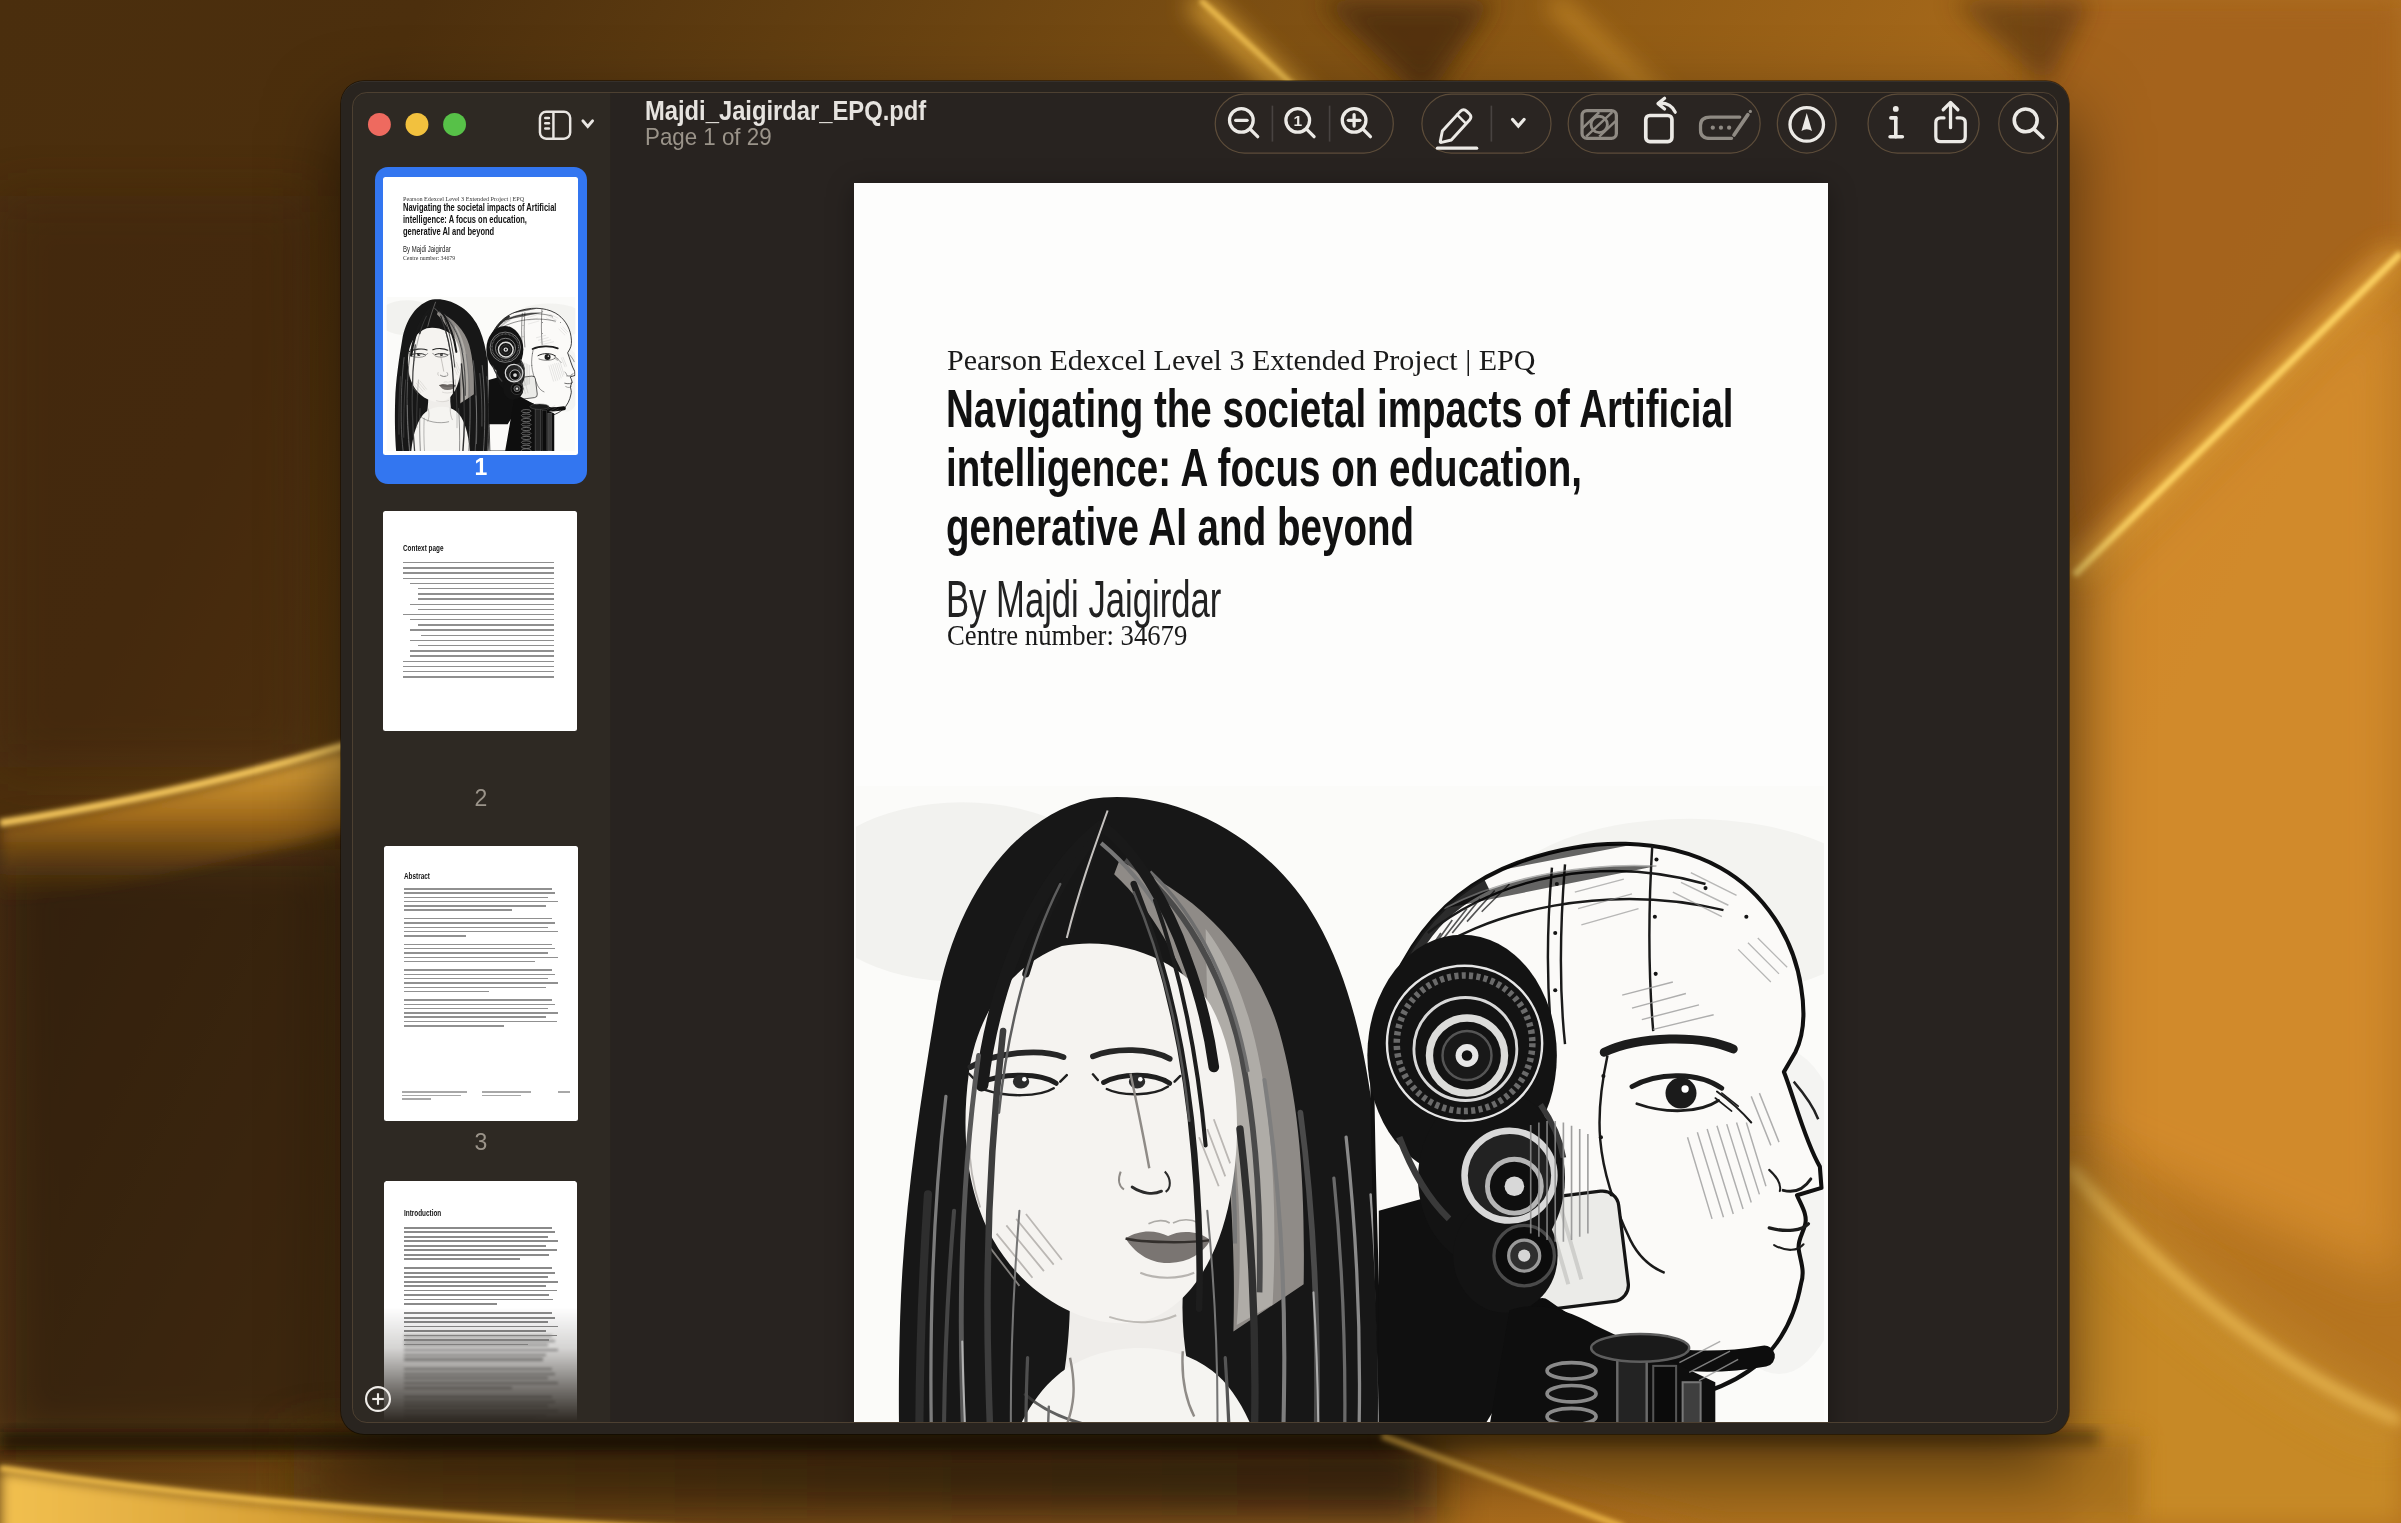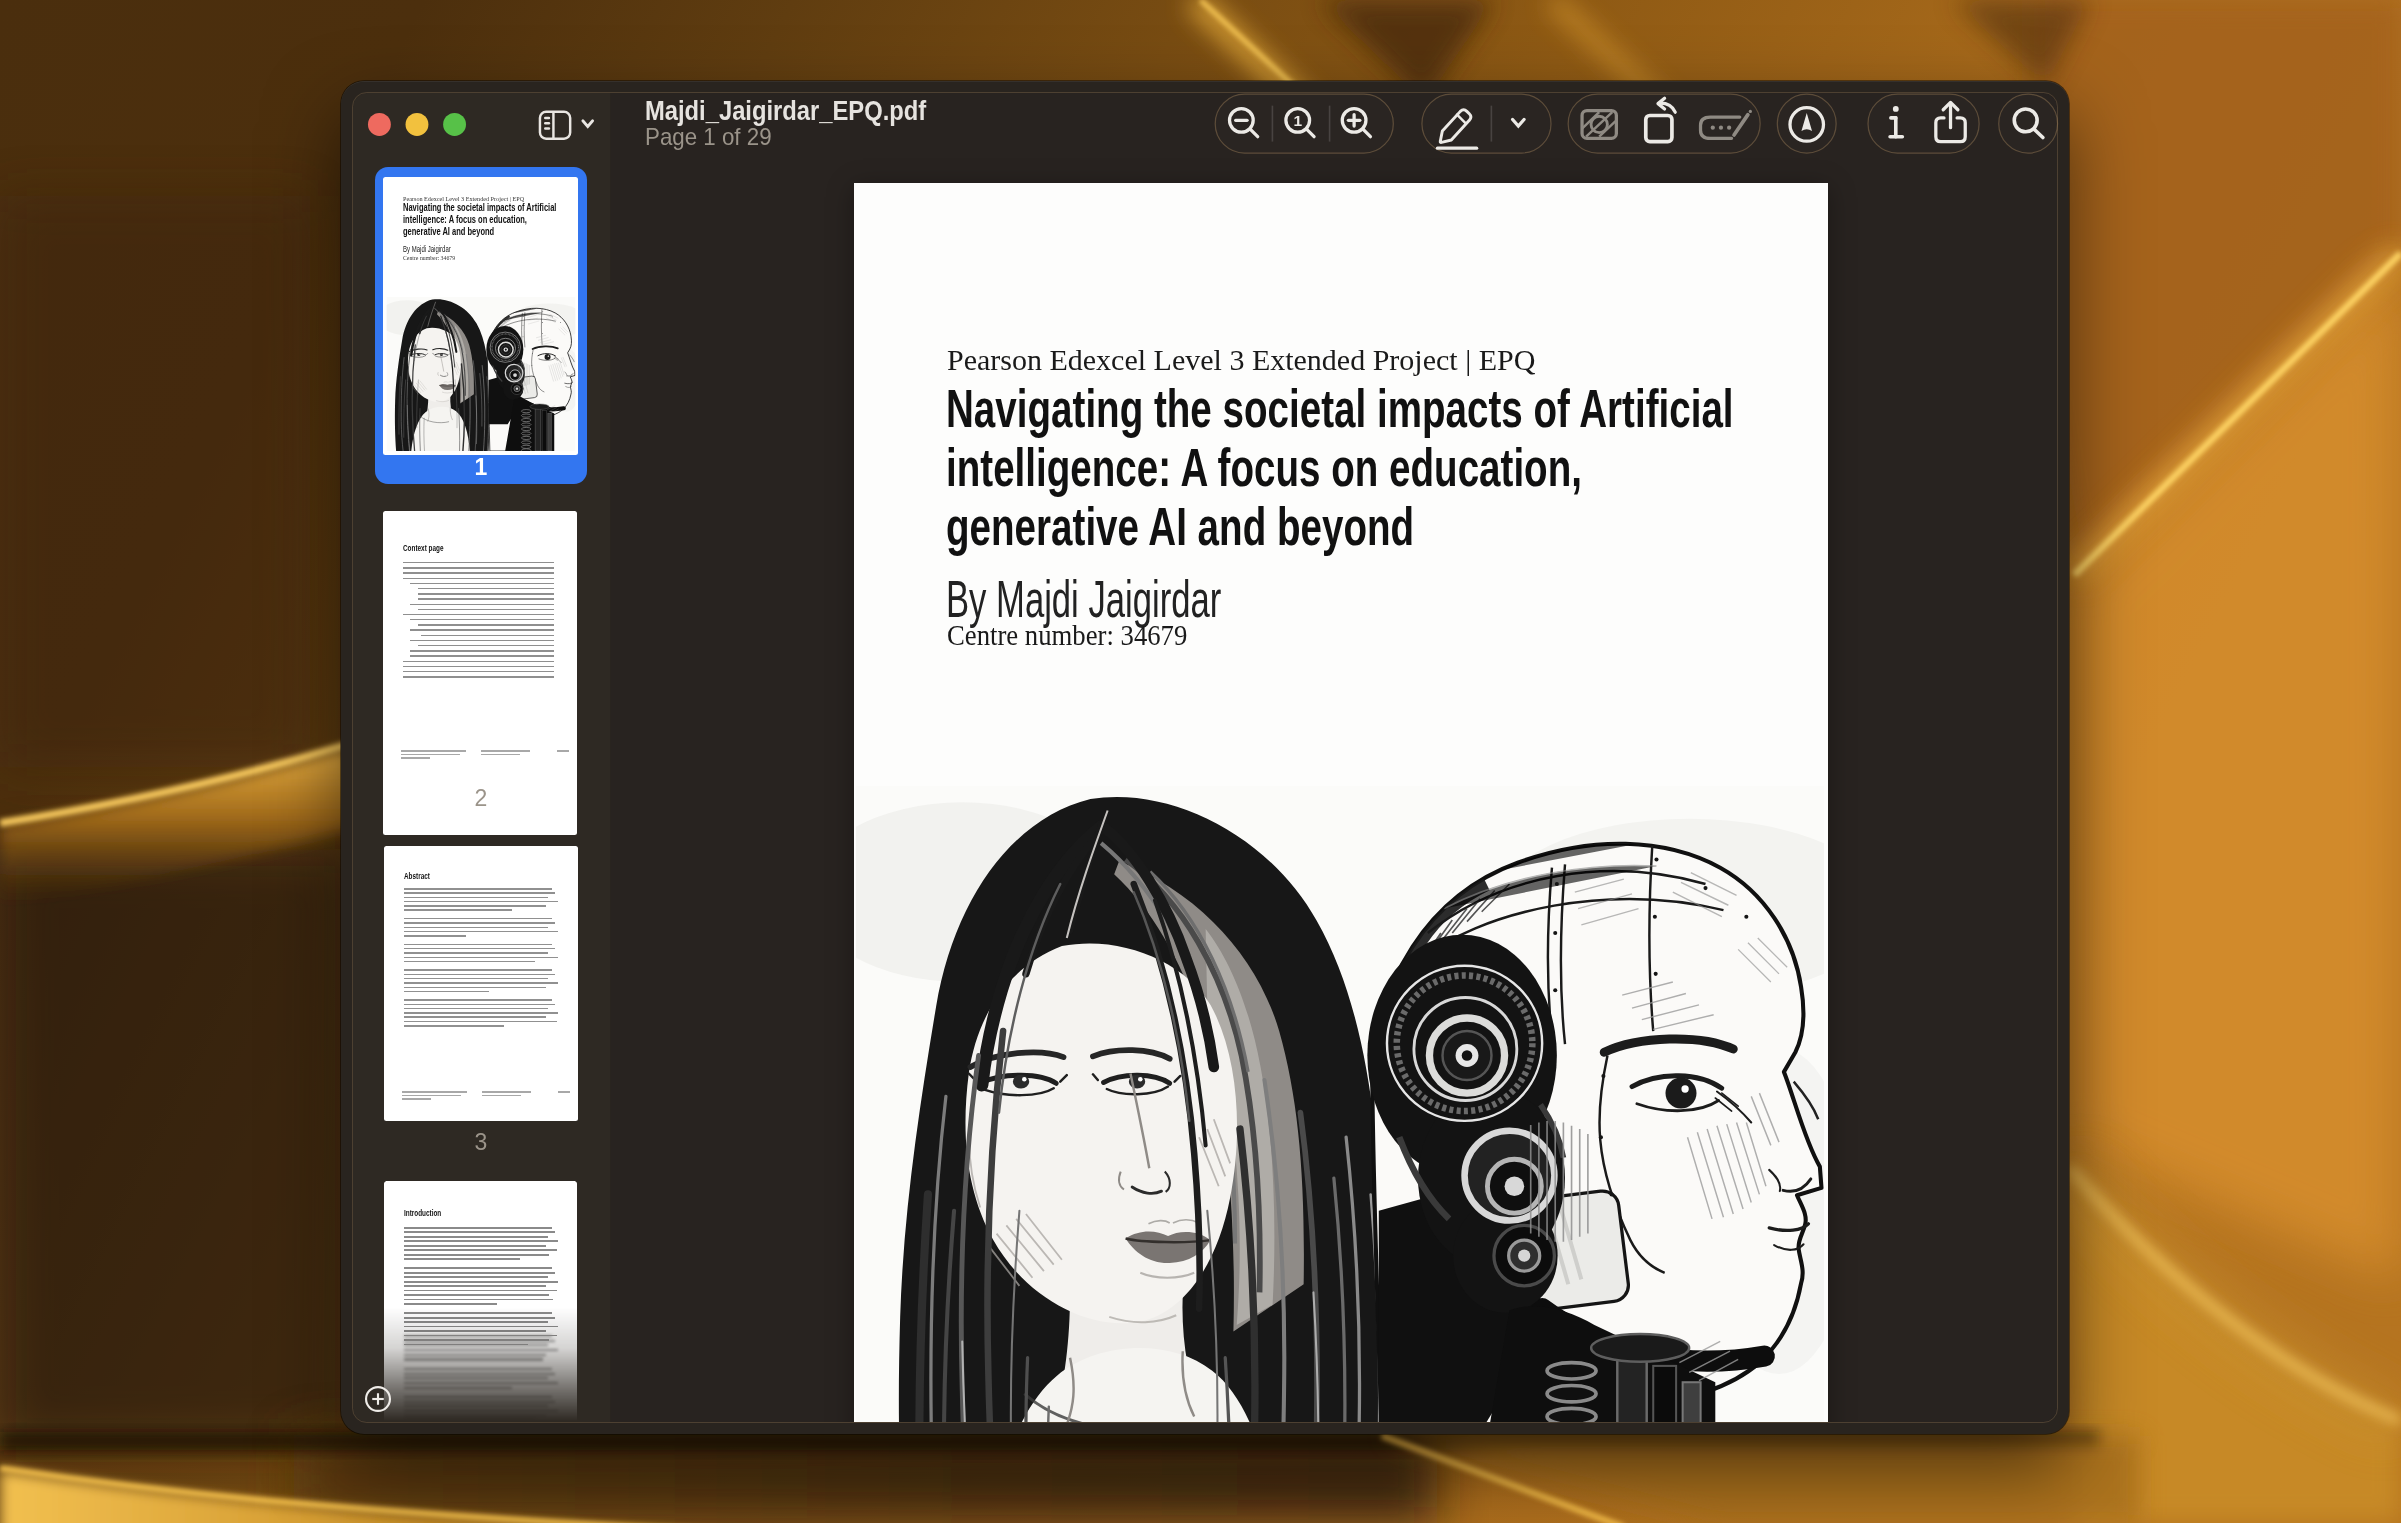--- a/index.html
+++ b/index.html
@@ -207,21 +207,21 @@
       <div class="abs" style="left:20.4px;top:18px;width:155px;font-family:'Liberation Serif',serif;font-size:6.5px;color:#333;transform:scaleX(.95);transform-origin:left;">Pearson Edexcel Level 3 Extended Project | EPQ</div>
       <div class="abs" style="left:20.4px;top:25px;width:188px;font-weight:bold;font-size:10.3px;line-height:11.8px;color:#111;transform:scaleX(.73);transform-origin:left;white-space:nowrap;">Navigating the societal impacts of Artificial<br>intelligence: A focus on education,<br>generative AI and beyond</div>
       <div class="abs" style="left:20.4px;top:67px;font-size:8.6px;color:#222;transform:scaleX(.7);transform-origin:left;">By Majdi Jaigirdar</div>
       <div class="abs" style="left:20.4px;top:78px;font-family:'Liberation Serif',serif;font-size:6.1px;color:#333;transform:scaleX(.95);transform-origin:left;">Centre number: 34679</div>
       <svg class="abs" style="left:2.5px;top:120px;" width="190" height="154" viewBox="0 0 1185 966">
           <use href="#illo"></use>
         </svg>
     </div>
     <div class="abs" style="left:34px;top:373px;width:212px;text-align:center;color:#fff;font-size:23px;font-weight:600;">1</div>
 
-    <div class="thumbpage" style="left:42px;top:430px;width:194px;height:324px;overflow:hidden;">
+    <div class="thumbpage" style="left:42px;top:430px;width:194px;height:220px;overflow:hidden;">
       <div class="abs" style="left:19.6px;top:33px;font-weight:bold;font-size:8.2px;color:#111;transform:scaleX(.78);transform-origin:left;">Context page</div>
       <div id="toc" class="abs" style="left:19.6px;top:51px;width:156px;">
           <div style="height:1.4px;background:#8f8f8f;width:97%;margin-left:0%;margin-bottom:3.8px;"></div>
           <div style="height:1.4px;background:#8f8f8f;width:97%;margin-left:0%;margin-bottom:3.8px;"></div>
           <div style="height:1.4px;background:#8f8f8f;width:97%;margin-left:0%;margin-bottom:3.8px;"></div>
           <div style="height:1.4px;background:#8f8f8f;width:97%;margin-left:0%;margin-bottom:3.8px;"></div>
           <div style="height:1.4px;background:#8f8f8f;width:92%;margin-left:5%;margin-bottom:3.8px;"></div>
           <div style="height:1.4px;background:#8f8f8f;width:87%;margin-left:10%;margin-bottom:3.8px;"></div>
           <div style="height:1.4px;background:#8f8f8f;width:87%;margin-left:10%;margin-bottom:3.8px;"></div>
           <div style="height:1.4px;background:#8f8f8f;width:87%;margin-left:10%;margin-bottom:3.8px;"></div>

